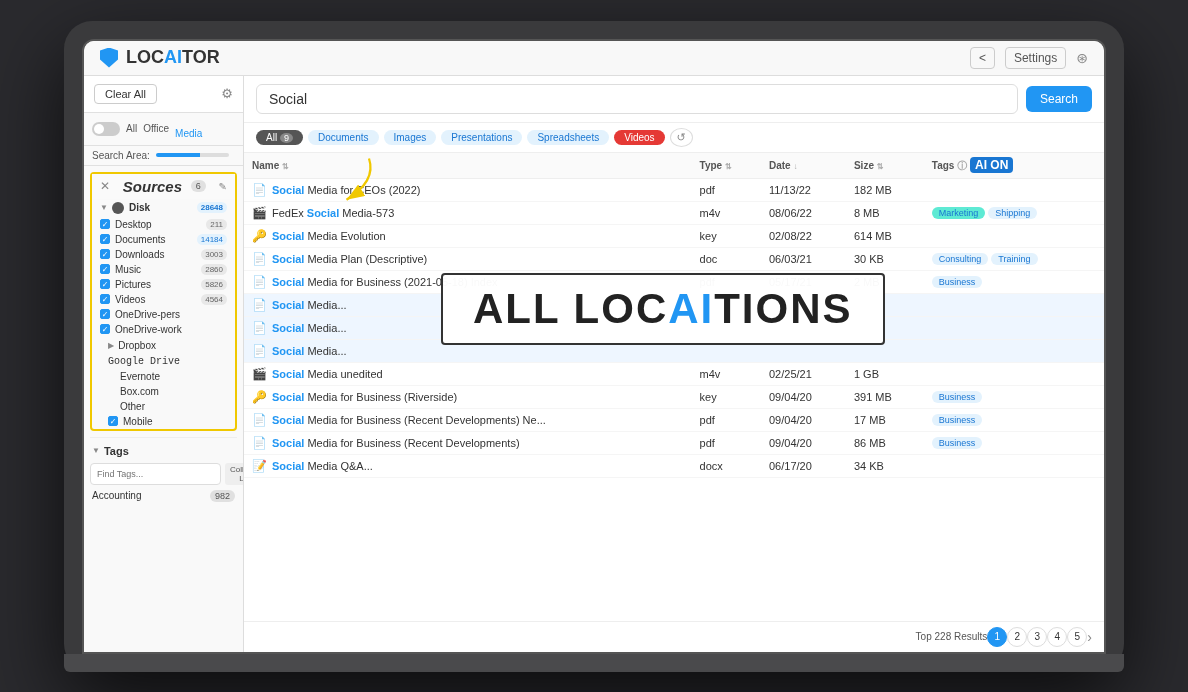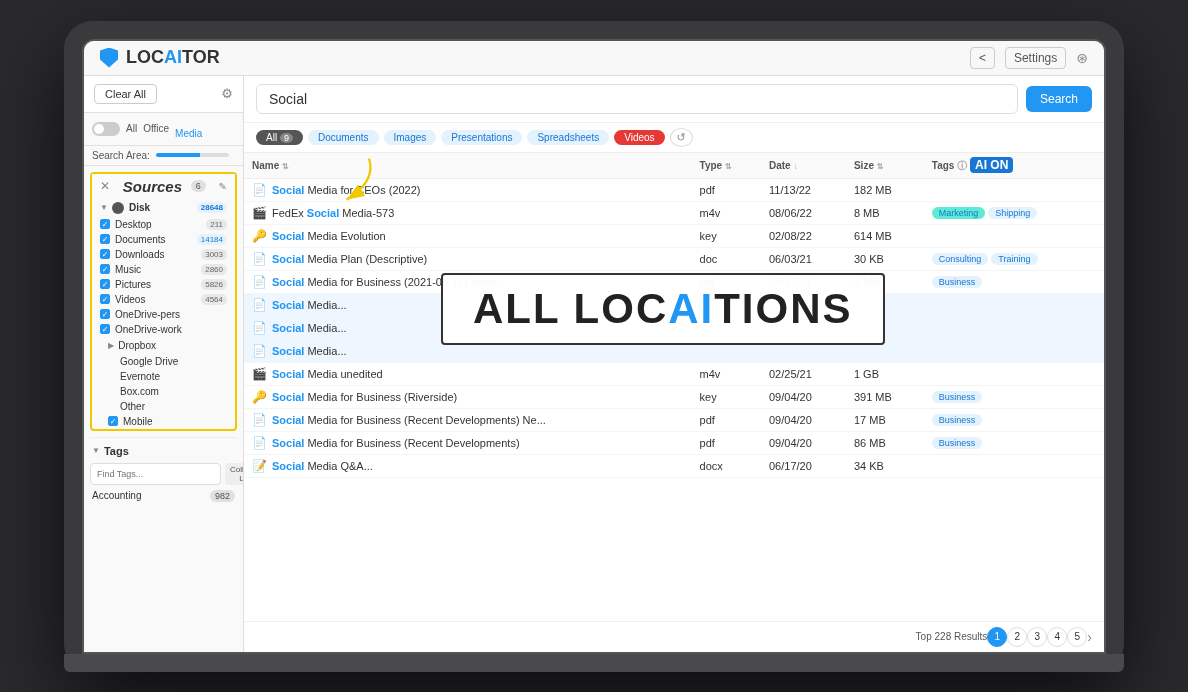--- a/index.html
+++ b/index.html
@@ -586,21 +586,21 @@
                 <span>OneDrive-work</span>
               </div>
             </div>
 
             <div style="padding-left:8px;">
               <div class="disk-header" style="font-weight:normal;">
                 <span class="expand-arrow">▶</span>
                 <span>Dropbox</span>
               </div>
               <div class="source-item">
-                <span style="margin-left:12px;">Google Drive</span>
+                <span style="margin-left:0;font-family:Liberation Mono, monospace;">Google Drive</span>
               </div>
               <div class="source-item">
                 <span style="margin-left:12px;">Evernote</span>
               </div>
               <div class="source-item">
                 <span style="margin-left:12px;">Box.com</span>
               </div>
               <div class="source-item">
                 <span style="margin-left:12px;">Other</span>
               </div>

